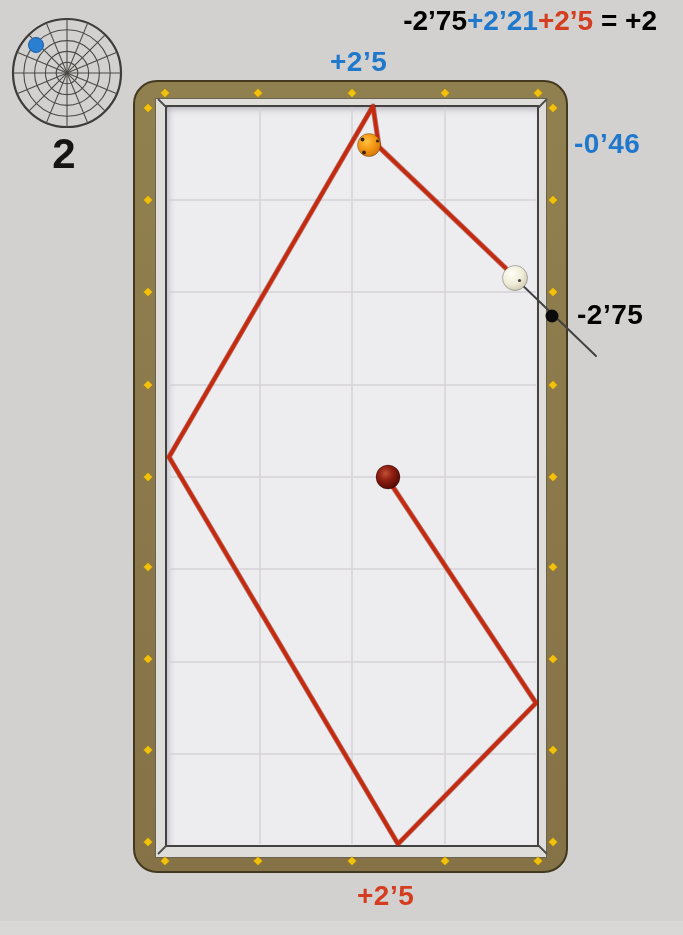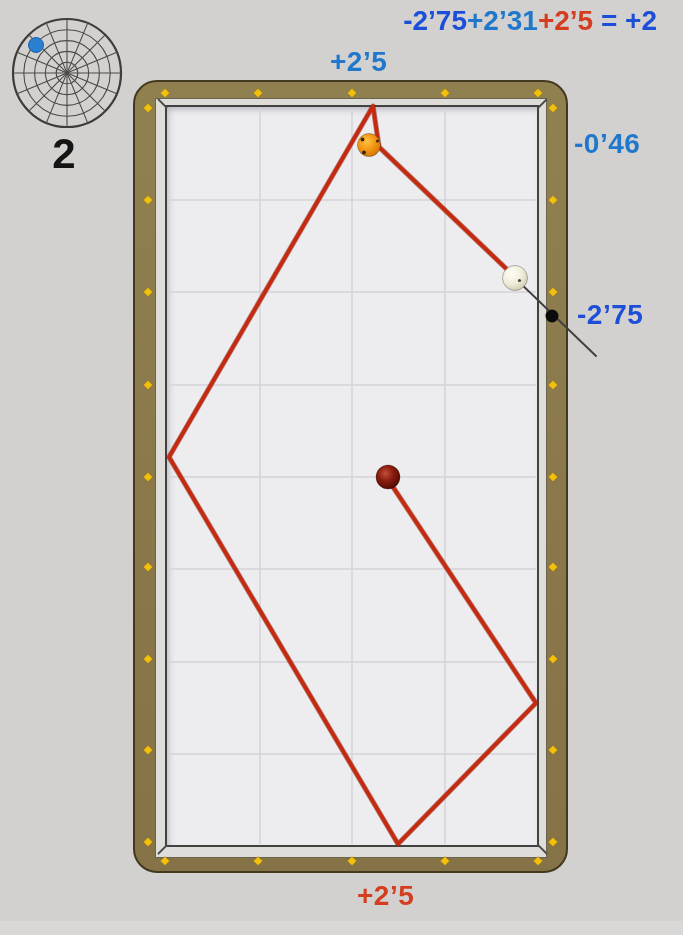--- a/index.html
+++ b/index.html
@@ -12,21 +12,21 @@
          background:linear-gradient(180deg,#91804f 0%,#8a784b 55%,#857247 100%);}
   #cushion{left:155px;top:98px;width:392px;height:760px;box-sizing:border-box;
            background:#dfddda;border:1px solid #6a644e;}
   #surface{left:165px;top:105px;width:374px;height:742px;box-sizing:border-box;
            background:#edecef;border:2px solid #424242;
            box-shadow:inset 3px 4px 7px -2px rgba(70,70,85,.35);}
   #overlay{left:0;top:0;}
   #bottom-strip{left:0;top:921px;width:683px;height:14px;background:#dad8d6;}
   
   .lbl{position:absolute;font-weight:bold;font-size:28px;letter-spacing:.5px;white-space:pre;}
-  .c-black{color:#1d4ed8}.c-blue{color:#2078cc}.c-red{color:#d43d20}
+  .c-black{color:#000000}.c-blue{color:#2078cc}.c-red{color:#d43d20}
   #formula{top:5px;right:26px;font-size:28px;font-weight:bold;}
   #shot-number{left:36px;top:130px;width:56px;text-align:center;
                font-size:42px;font-weight:bold;color:#141414;}
   
   .grid{stroke:#d4d3d8;stroke-width:1.5;}
   .diamond{fill:#f2c10d;stroke:rgba(140,100,0,.55);stroke-width:.6;}
   .bevel{stroke:#4a4a4a;stroke-width:1.8;}
   .polar-ring{fill:none;stroke:#4a4a46;stroke-width:1.1;}
   .polar-outer{fill:none;stroke:#3d3c38;stroke-width:2.2;}
   .polar-spoke{stroke:#4a4a46;stroke-width:1.1;}
@@ -150,20 +150,20 @@
       <line x1="67" y1="15" x2="67" y2="123" class="polar-spoke"></line>
       <line x1="87.66490534771485" y1="19.110505244390517" x2="46.33509465228515" y2="118.88949475560949" class="polar-spoke"></line>
       <line x1="105.18376618407356" y1="30.81623381592643" x2="28.816233815926438" y2="107.18376618407356" class="polar-spoke"></line>
       <line x1="116.88949475560949" y1="48.33509465228515" x2="17.110505244390517" y2="89.66490534771485" class="polar-spoke"></line>
     </g>
   <circle fill="#2b7fd0" stroke="#1b5fa8" stroke-width="1" cx="36" cy="41" r="7.5"></circle>
 </svg>
 
 <div class="abs" id="shot-number">2</div>
 
-<div class="abs" id="formula"><span class="c-black">-2’75</span><span class="c-blue">+2’31</span><span class="c-red">+2’5</span><span class="c-black"> = +2</span></div>
+<div class="abs" id="formula"><span class="c-black">-2’75</span><span class="c-blue">+2’21</span><span class="c-red">+2’5</span><span class="c-black"> = +2</span></div>
 
 <div class="lbl c-blue" style="left:330px;top:46px">+2’5</div>
 <div class="lbl c-blue" style="left:574px;top:128px">-0’46</div>
 <div class="lbl c-black" style="left:577px;top:299px">-2’75</div>
 <div class="lbl c-red" style="left:357px;top:880px">+2’5</div>
 
 <div class="abs" id="bottom-strip"></div>
 
 </body></html>

